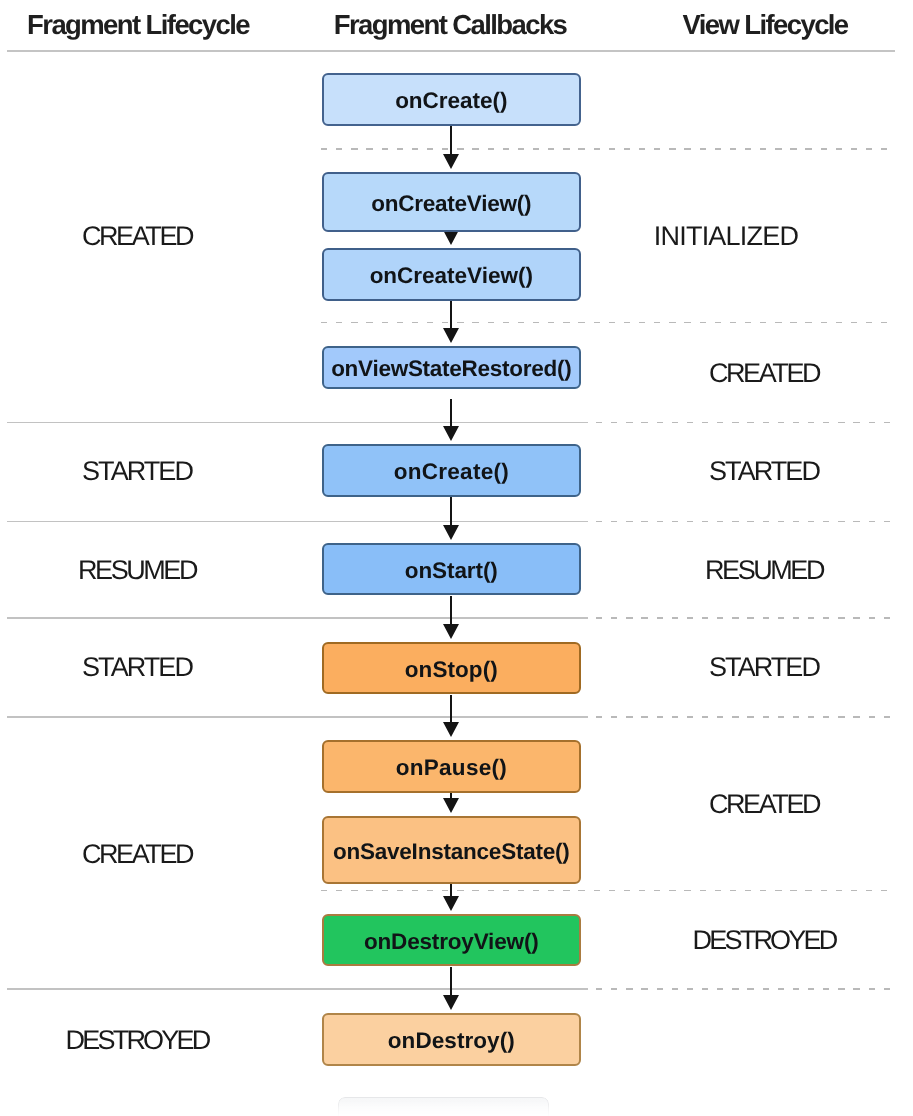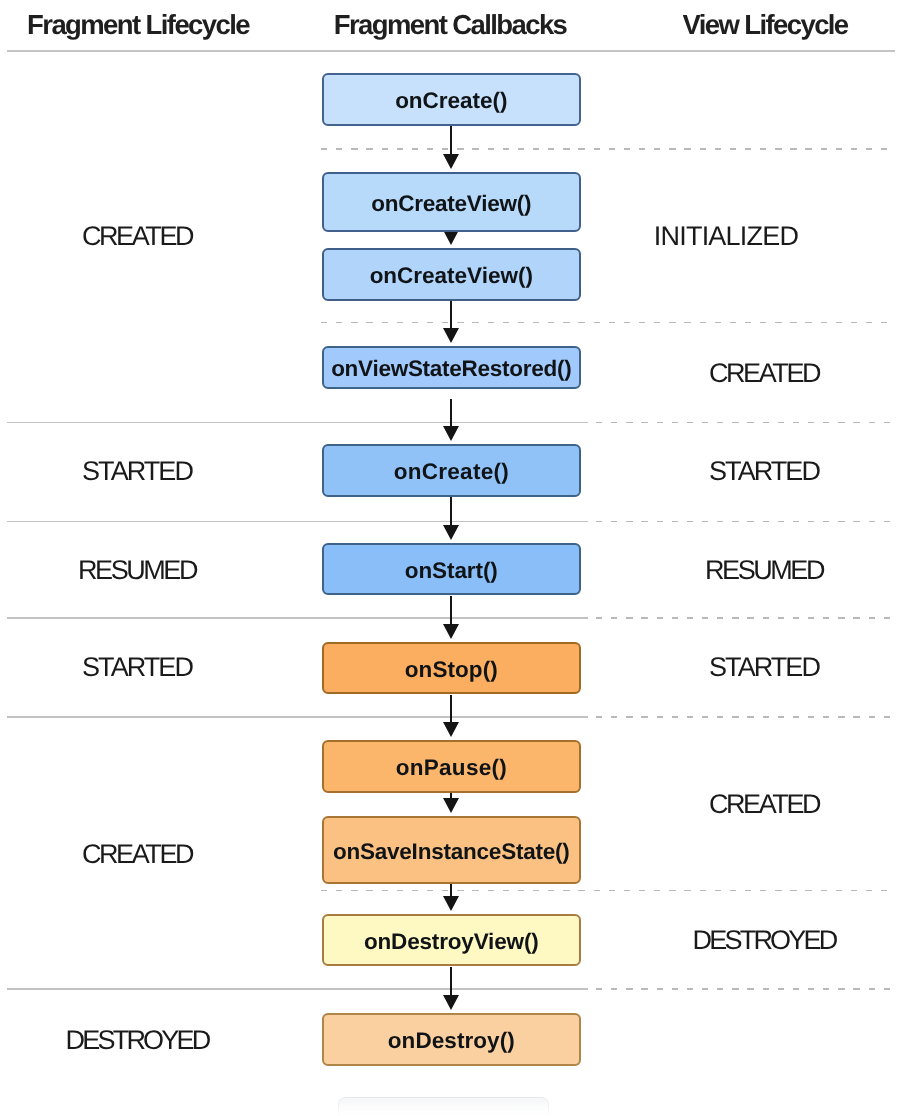--- a/index.html
+++ b/index.html
@@ -109,21 +109,21 @@
       </div>
       <div class="cb-box" style="top:642px;height:52px;background:#FBAE5F;border-color:#A06A22">
         <span class="cb-text" style="letter-spacing:0.06px;padding-left:0.06px">onStop()</span>
       </div>
       <div class="cb-box" style="top:740px;height:53px;background:#FBB66C;border-color:#A5702C">
         <span class="cb-text" style="letter-spacing:0.3px;padding-left:0.3px">onPause()</span>
       </div>
       <div class="cb-box" style="top:816px;height:68px;background:#FBC183;border-color:#A87534">
         <span class="cb-text" style="letter-spacing:-0.22px;padding-left:-0.22px">onSaveInstanceState()</span>
       </div>
-      <div class="cb-box" style="top:914px;height:52px;background:#fef9c3;border-color:#AA7B40">
+      <div class="cb-box" style="top:914px;height:52px;background:#22c55e;border-color:#AA7B40">
         <span class="cb-text" style="letter-spacing:-0.17px;padding-left:-0.17px">onDestroyView()</span>
       </div>
       <div class="cb-box" style="top:1013px;height:53px;background:#FBD0A0;border-color:#B08549">
         <span class="cb-text" style="letter-spacing:0.07px;padding-left:0.07px">onDestroy()</span>
       </div>
     </div>
   <div id="frag-states">
       <div class="state-label" style="left:136.8px;top:235px;letter-spacing:-2.4px">CREATED</div>
       <div class="state-label" style="left:137.025px;top:470px;letter-spacing:-1.95px">STARTED</div>
       <div class="state-label" style="left:136.775px;top:569px;letter-spacing:-2.45px">RESUMED</div>

